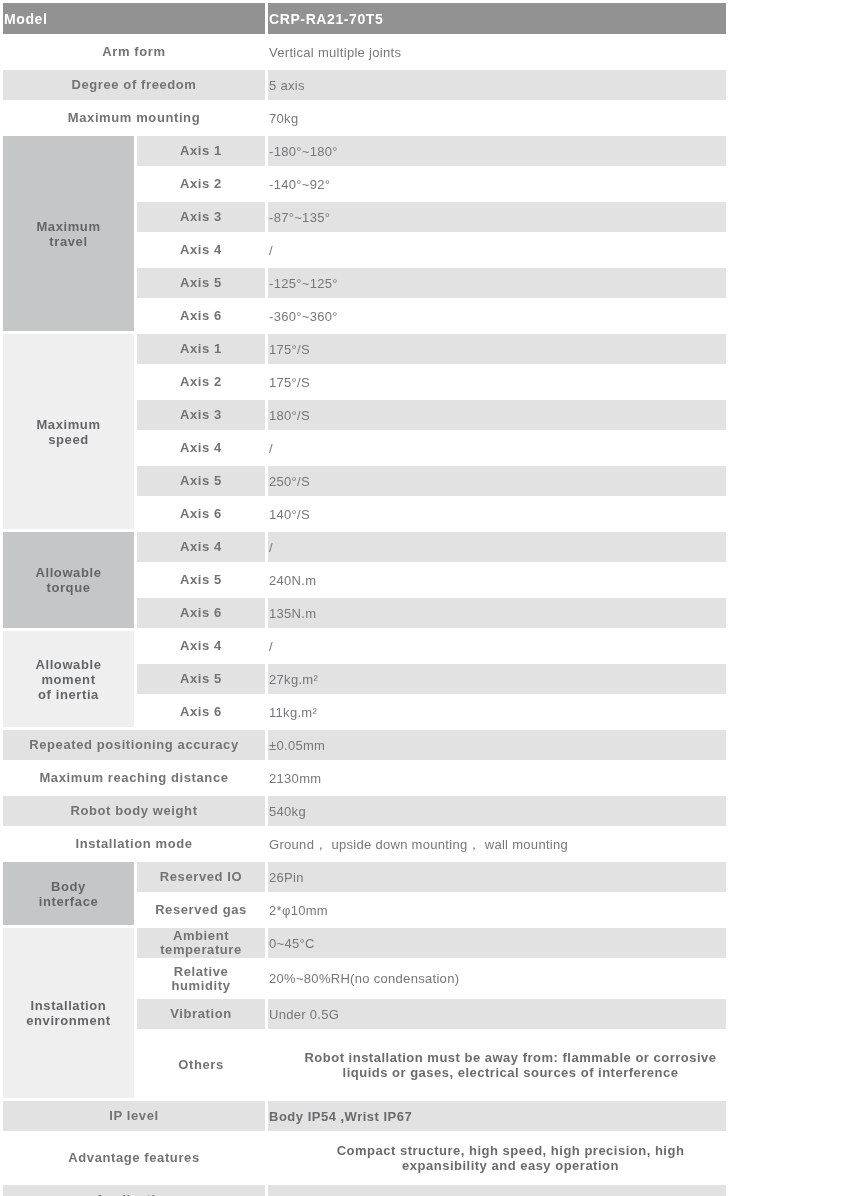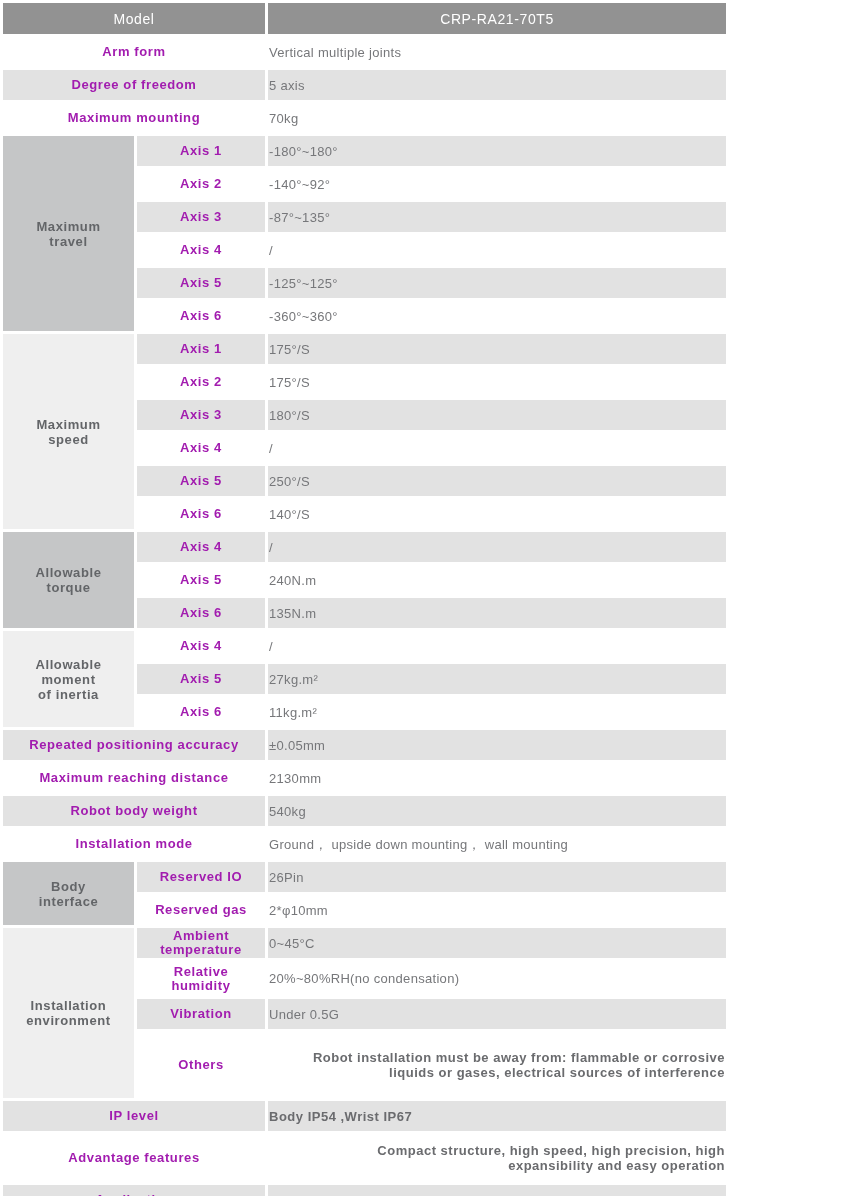--- a/index.html
+++ b/index.html
@@ -11,26 +11,26 @@
   table.spec {
     border-collapse: separate;
     border-spacing: 3px;
     table-layout: fixed;
     width: 729px;
   }
   td { overflow: hidden; vertical-align: middle; }
   
   .hdr {
     background: #929292; color: #ffffff;
-    font-weight: normal; font-size: 14px; letter-spacing: 0.6px;
-    text-align: center; height: 29px;
+    font-weight: bold; font-size: 14px; letter-spacing: 0.6px;
+    text-align: left; height: 29px;
   }
   
   .lbl {
-    font-weight: bold; color: #a21caf; font-size: 13px;
+    font-weight: bold; color: #737373; font-size: 13px;
     text-align: center; letter-spacing: 0.6px; height: 28px;
     line-height: 14px;
   }
   
   .val {
     color: #76777a; font-size: 13px; text-align: left;
     letter-spacing: 0.3px; height: 28px; line-height: 15px;
   }
   .shade { background: #e2e2e2; }
   
@@ -38,21 +38,21 @@
     font-weight: bold; color: #636568; font-size: 13px;
     text-align: center; letter-spacing: 0.6px;
     white-space: pre-line; line-height: 15px;
     vertical-align: middle;
     margin-left: 44px;
   }
   .g-dark  { background: #c5c6c7; }
   .g-light { background: #efefef; }
   .pre { white-space: pre-line; }
   .bold { font-weight: bold; color: #6a6b6e; letter-spacing: 0.5px; }
-  .left { text-align: right; padding-left: 28px; }
+  .left { text-align: center; padding-left: 28px; }
   .h-humidity td { height: 33px; }
   .h-others  { height: 64px; }
   .h-advantage { height: 46px; }
   .env-cell { }
 </style>
 </head>
 <body>
 
 <table class="spec">
   <colgroup>

